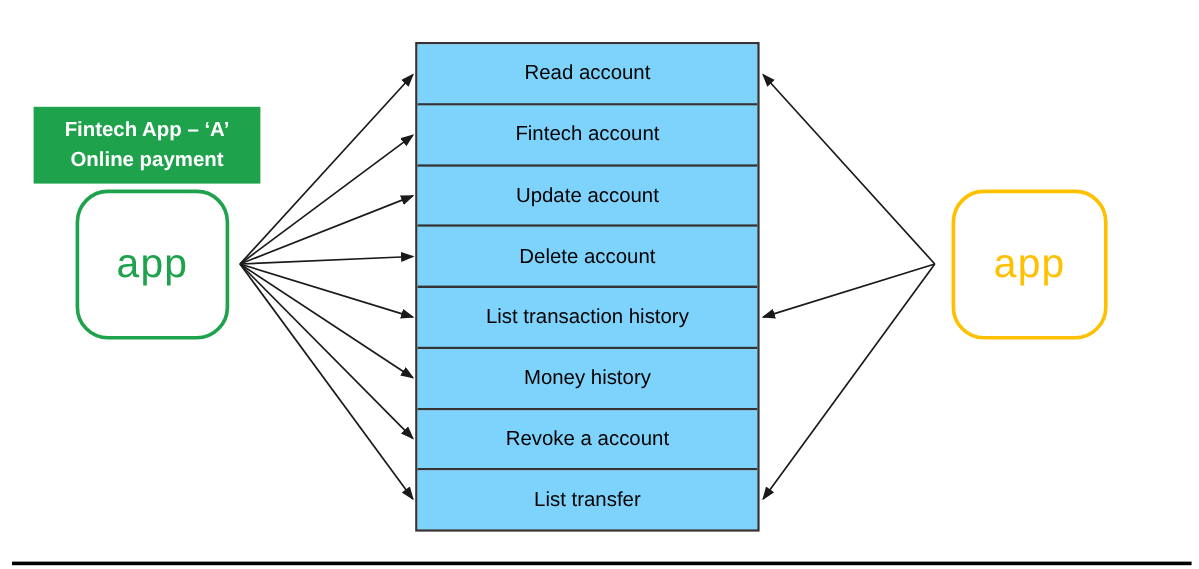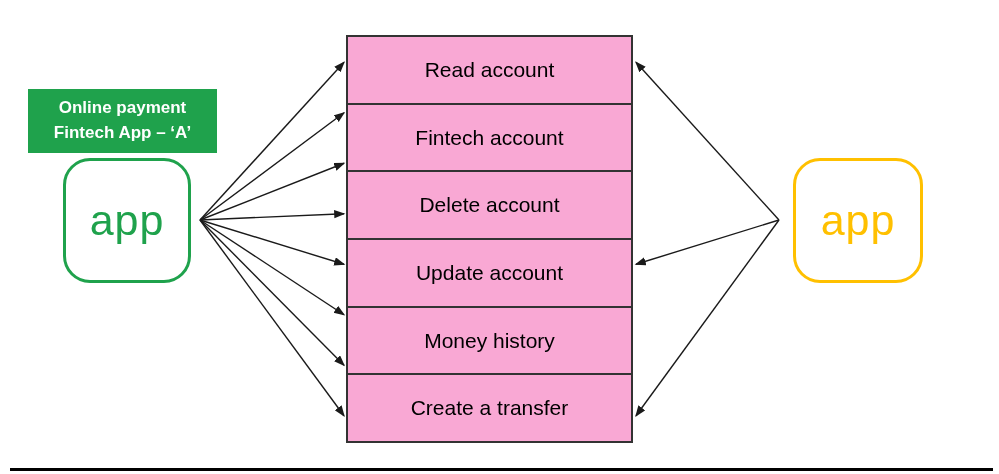--- a/index.html
+++ b/index.html
@@ -23,72 +23,74 @@
     color:#ffffff;font-weight:bold;font-size:17px;line-height:1.45;
     text-align:center;
   }
   .app-label.green{left:28px;top:89px;width:189px;height:64px;background:var(--green);}
   .app-label.amber{left:761px;top:89px;width:188px;height:65px;background:var(--amber);}
   .app-box{
     position:absolute;
     display:flex;justify-content:center;align-items:center;
     background:#ffffff;
     border-radius:27px;
-    font-size:43px;font-weight:300;letter-spacing:1px;
+    font-size:34px;font-weight:300;letter-spacing:1px;
   }
   .app-box.green{left:63px;top:158px;width:122px;height:119px;border:3px solid var(--green);color:var(--green);}
   .app-box.amber{left:793px;top:158px;width:124px;height:119px;border:3px solid var(--amber);color:var(--amber);}
   .ops-table{
     position:absolute;left:346px;top:35px;width:287px;height:408px;
     box-sizing:border-box;
     border:2px solid var(--tbl-border);
     background:#ffffff;
     display:flex;flex-direction:column;
   }
   .op-row{
     flex:1 1 0;
     display:flex;justify-content:center;align-items:center;
     border-bottom:2px solid var(--tbl-border);
-    color:var(--txt);font-size:21px;
-    background:#f9a8d4;
+    color:var(--txt);font-size:17px;
+    background:#7dd3fc;
   }
   .op-row:last-child{border-bottom:none;}
   .arrows{
     position:absolute;left:0;top:0;width:999px;height:474px;
     pointer-events:none;
   }
   .bottom-rule{
     position:absolute;left:10px;top:468px;width:983px;height:3px;
     background:var(--txt);
   }
 </style>
 </head>
 <body>
 
 <div class="canvas">
 
   <div class="app-label green">
+    <span>Fintech App – ‘A’</span>
     <span>Online payment</span>
-    <span>Fintech App – ‘A’</span>
   </div>
   <div class="app-box green">
     <span>app</span>
   </div>
 
   <div class="app-box amber">
     <span>app</span>
   </div>
 
   <div class="ops-table">
       <div class="op-row">Read account</div>
       <div class="op-row">Fintech account</div>
+      <div class="op-row">Update account</div>
       <div class="op-row">Delete account</div>
-      <div class="op-row">Update account</div>
+      <div class="op-row">List transaction history</div>
       <div class="op-row">Money history</div>
-      <div class="op-row">Create a transfer</div>
+      <div class="op-row">Revoke a account</div>
+      <div class="op-row">List transfer</div>
     </div>
 
   <svg class="arrows" viewBox="0 0 999 474">
     <defs>
       <marker id="ah" markerWidth="9" markerHeight="7" refX="7" refY="3" orient="auto">
         <path d="M0,0 L8,3 L0,6 Z" fill="#1A1A1A"></path>
       </marker>
     </defs>
   <line x1="200" y1="220" x2="344" y2="62.25" stroke="#1A1A1A" stroke-width="1.4" marker-end="url(#ah)"></line>
       <line x1="200" y1="220" x2="344" y2="112.75" stroke="#1A1A1A" stroke-width="1.4" marker-end="url(#ah)"></line>

